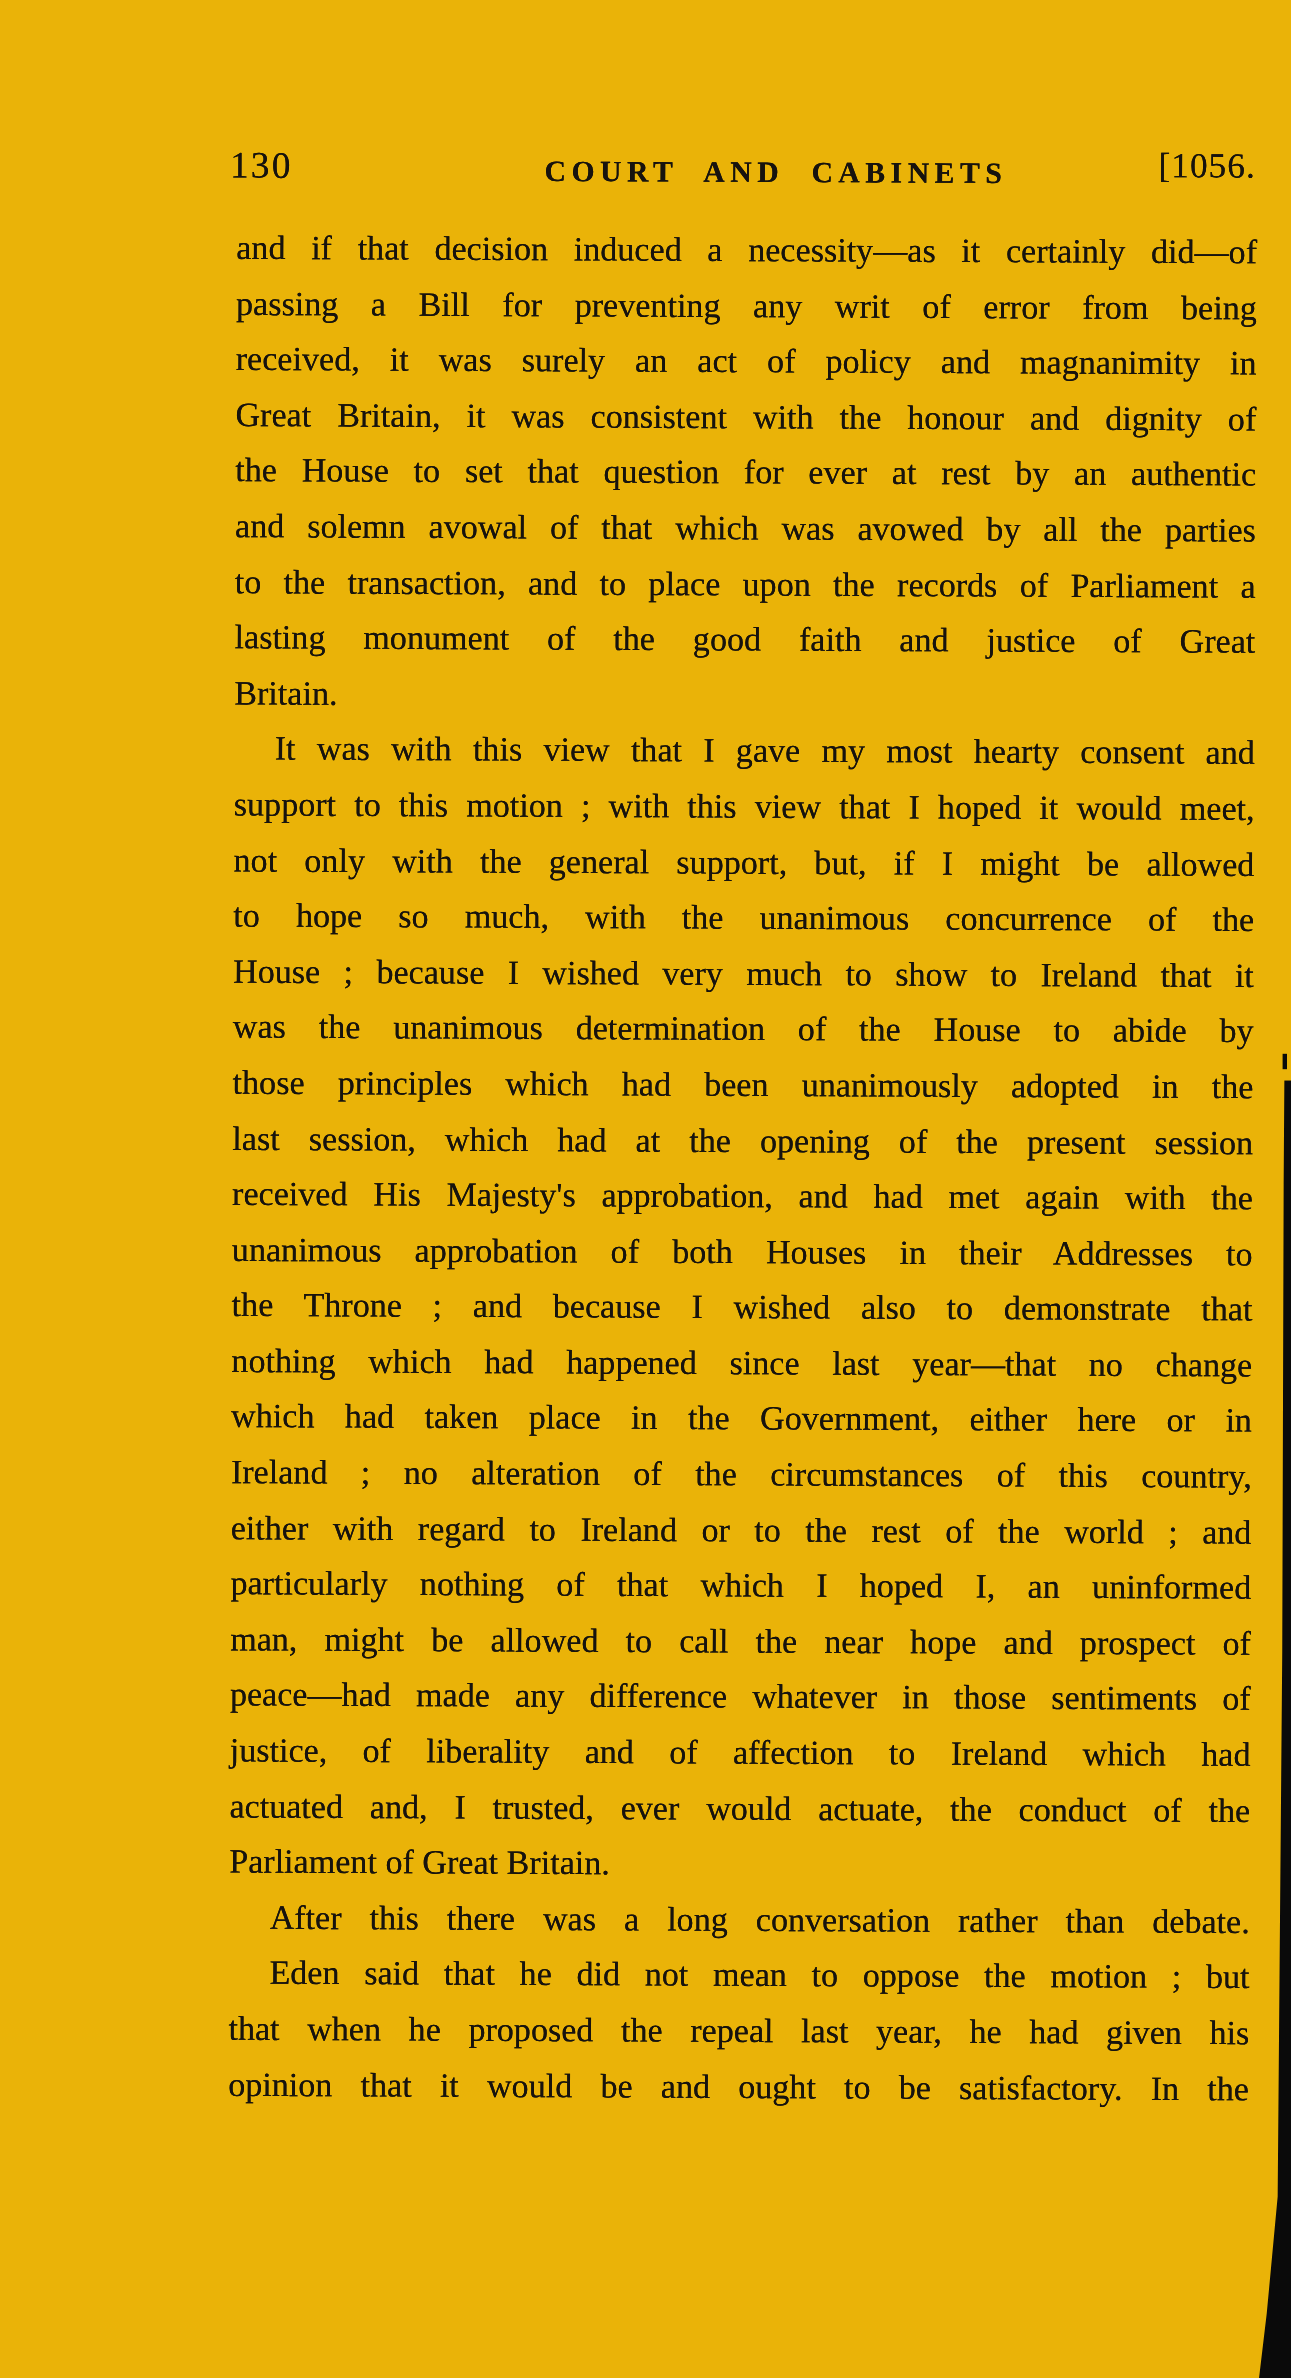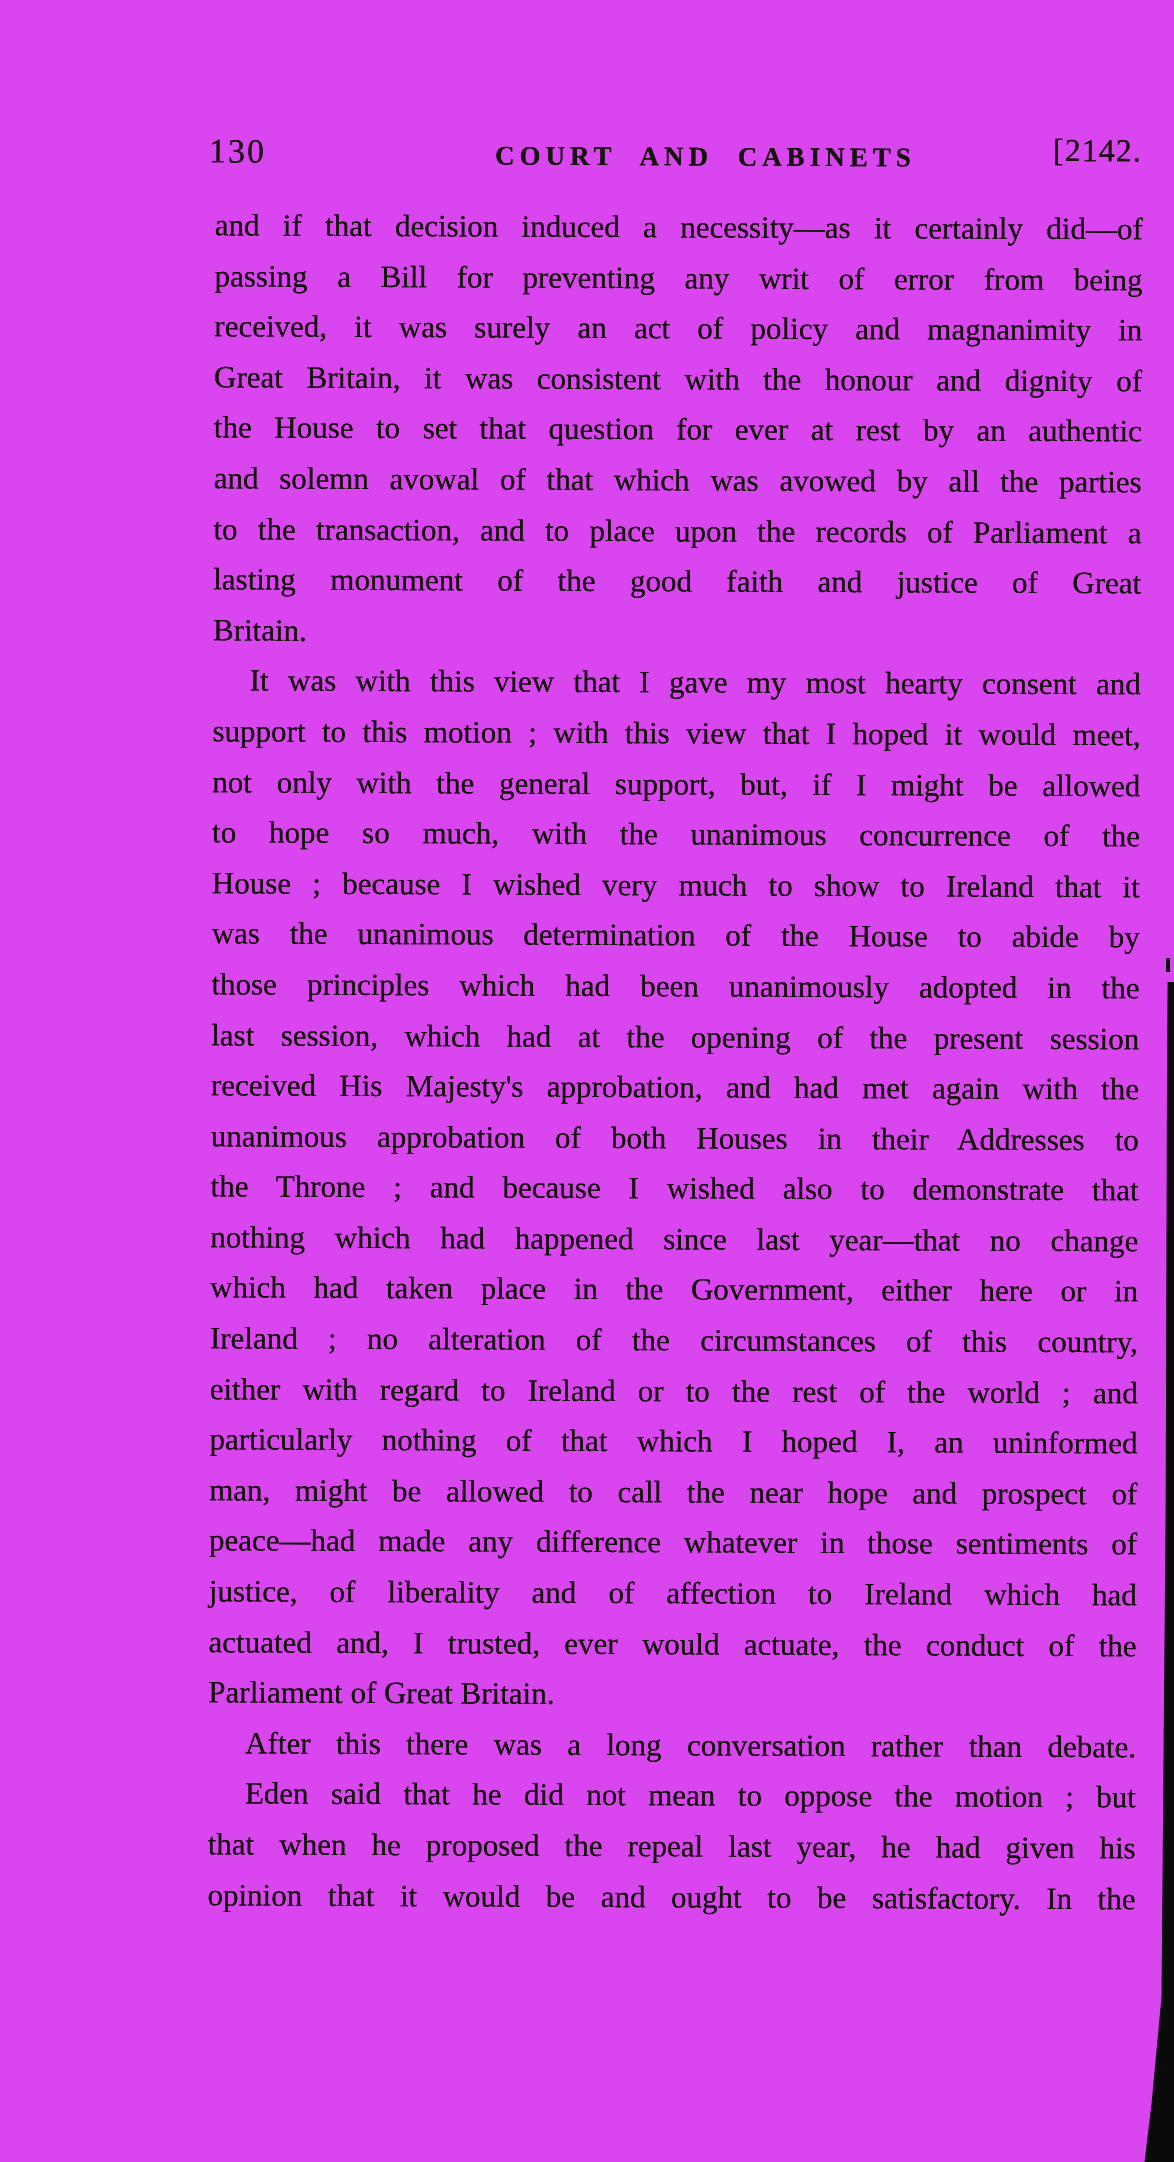--- a/index.html
+++ b/index.html
@@ -4,21 +4,21 @@
 <style>
   html, body {
     margin: 0;
     padding: 0;
     background: #ffffff;
   }
   #page {
     position: relative;
     width: 1174px;
     height: 2162px;
-    background: #d946ef;
+    background: #eab308;
     overflow: hidden;
     font-family: "Liberation Serif", serif;
     color: #17130e;
   }
   #sheet {
     position: absolute;
     inset: 0;
     transform: rotate(0.25deg);
     transform-origin: 50% 40%;
   }
@@ -94,21 +94,21 @@
 </head>
 <body>
 
 <div id="page">
   <div id="sheet">
 
     <div class="page-number">130</div>
 
     <div class="head-title">COURT AND CABINETS</div>
 
-    <div class="head-year">[2142.</div>
+    <div class="head-year">[1056.</div>
 
     <div class="text-block">
         <div class="para noj">
           <div class="line">and if that decision induced a necessity—as it certainly did—of</div>
           <div class="line">passing a Bill for preventing any writ of error from being</div>
           <div class="line">received, it was surely an act of policy and magnanimity in</div>
           <div class="line">Great Britain, it was consistent with the honour and dignity of</div>
           <div class="line">the House to set that question for ever at rest by an authentic</div>
           <div class="line">and solemn avowal of that which was avowed by all the parties</div>
           <div class="line">to the transaction, and to place upon the records of Parliament a</div>

